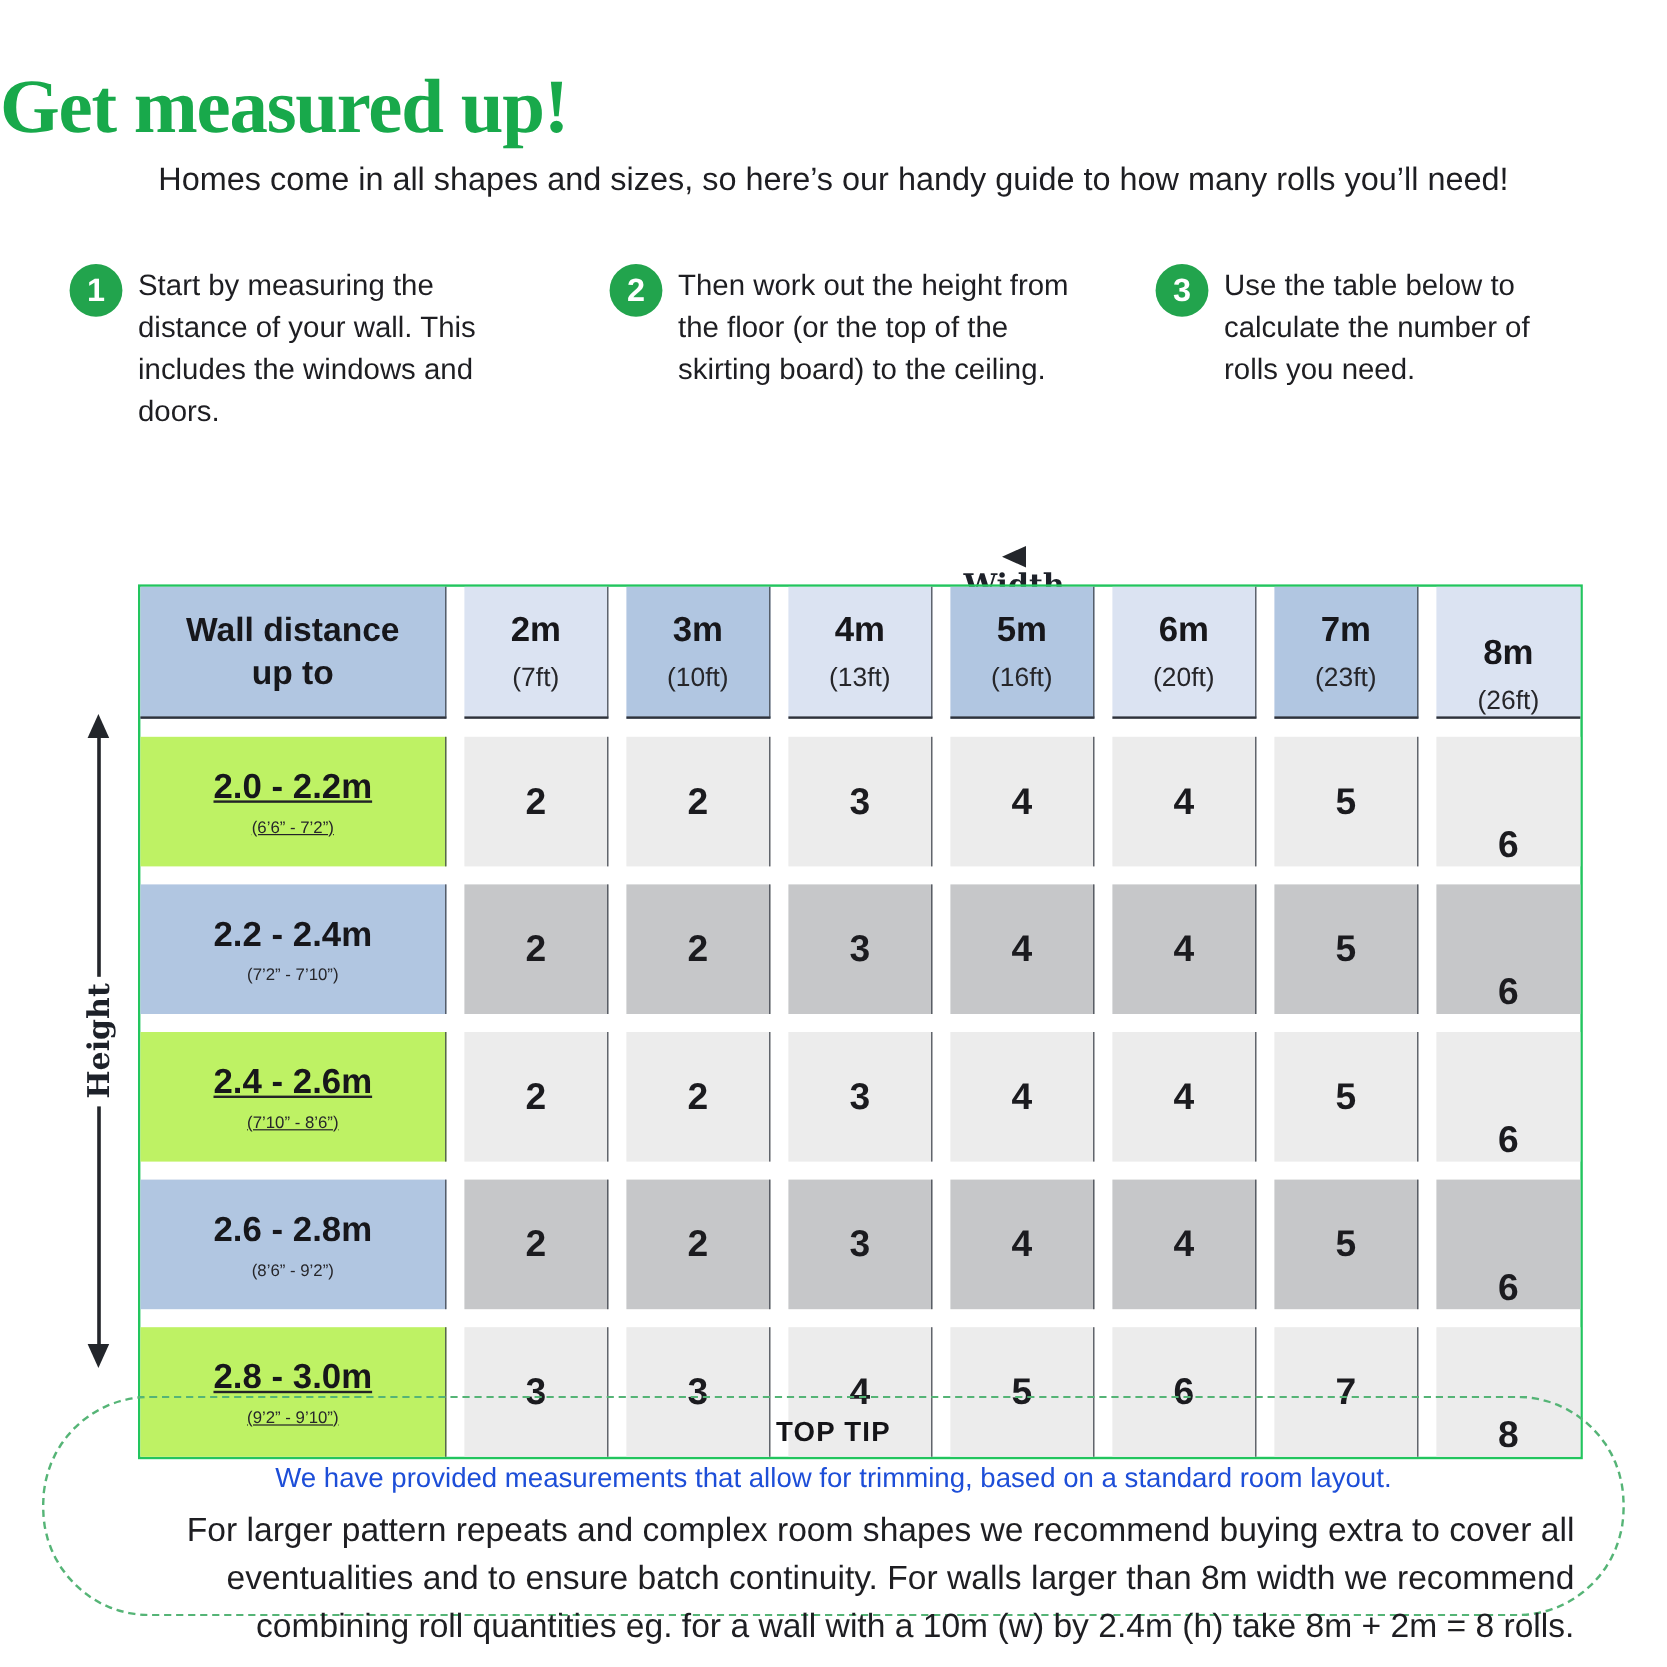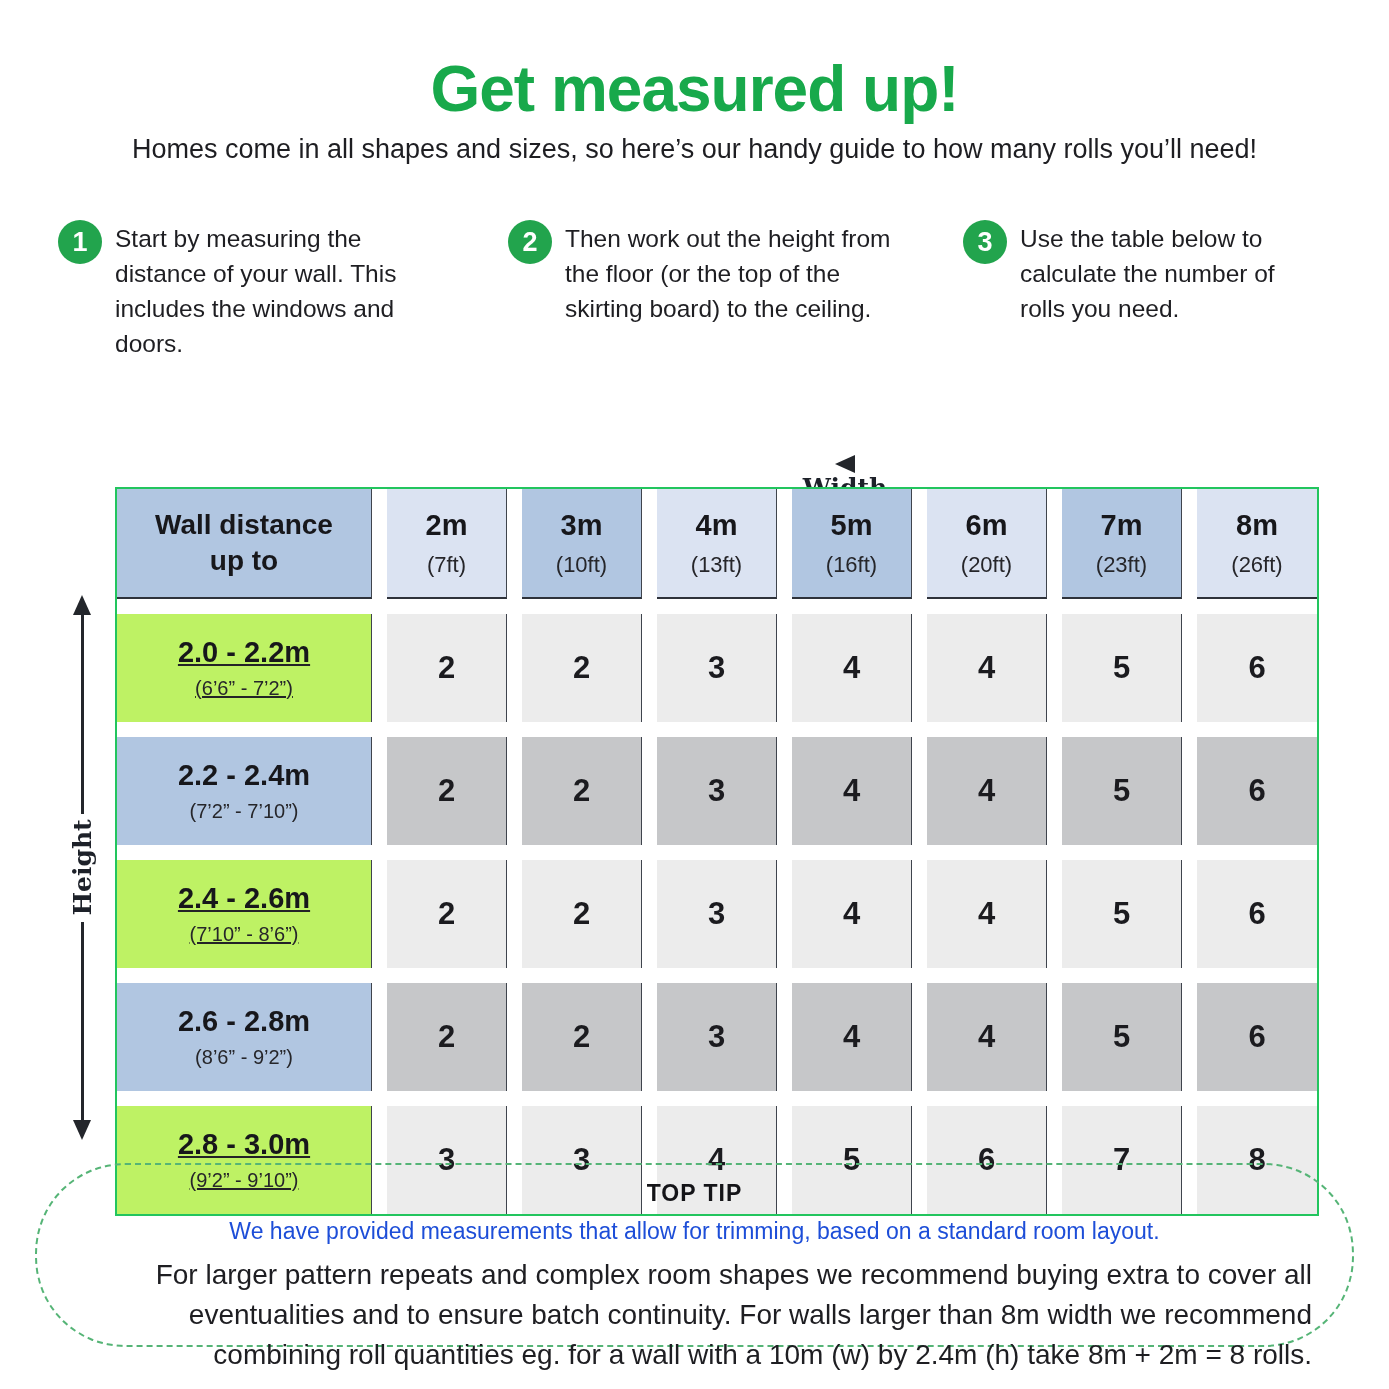--- a/index.html
+++ b/index.html
@@ -3,21 +3,21 @@
 <meta charset="utf-8">
 <style>
   * { margin:0; padding:0; box-sizing:border-box; }
   html,body { background:#ffffff; }
   body { font-family:"Liberation Sans", sans-serif; color:#232327; }
   .page { position:relative; width:1389px; height:1389px; background:#fff; overflow:hidden; }
 
   
   .title {
     position:absolute; top:52px; left:0; width:100%;
-    text-align:center; font-family:Liberation Sans, sans-serif;
+    font-family:Liberation Serif, serif;
     font-weight:bold; font-size:64px; letter-spacing:-1px; color:#18a94b;
   }
   .subtitle {
     position:absolute; top:134px; left:0; width:100%;
     text-align:center; font-size:27px; color:#1e1e22;
   }
 
   
   .step { position:absolute; top:218px; }
   .step-badge {
@@ -64,33 +64,33 @@
     position:absolute; left:115px; top:487px; width:1204px;
     display:grid; grid-template-columns:255px repeat(7, 1fr);
     grid-template-rows:110px repeat(5, 108px);
     border:2px solid #22c55e;
     gap:15px;
   }
   .cell {
     display:flex; flex-direction:column; align-items:center; justify-content:center;
     border-right:1px solid #3f444d; text-align:center;
   }
-  .cell:nth-child(8n) { border-right:none; }
+  .cell:nth-child(8n) { border-right:none;justify-content:flex-end; }
   .hdr { border-bottom:2px solid #2e323a; }
   .c-med   { background:#b1c6e1; }
   .c-light { background:#dbe3f2; }
   .r-med   { background:#b1c6e1; }
   .r-light { background:#bef264;text-decoration:underline; }
   .g-light { background:#ececec; }
   .g-dark  { background:#c6c7c9; }
   .corner-line { font-weight:bold; font-size:28px; line-height:1.3; color:#17171b; }
   .col-m  { font-weight:bold; font-size:29px; color:#17171b; }
   .col-ft { font-size:22px; margin-top:10px; color:#26262a; }
   .row-range { font-weight:bold; font-size:29px; color:#17171b; }
-  .row-ft    { font-size:20px; margin-top:8px; color:#26262a; }
+  .row-ft    { font-size:14px; margin-top:8px; color:#26262a; }
   .val { font-weight:bold; font-size:31px; color:#1b1b1f; }
 
   
   .top-tip {
     position:absolute; left:35px; top:1163px; width:1319px; height:184px;
     border:2.5px dashed #55b476; border-radius:90px;
     display:flex; flex-direction:column; align-items:center;
     padding:15px 40px 0 40px;
   }
   .tip-title { font-weight:bold; font-size:23px; letter-spacing:1px; color:#141418; }

